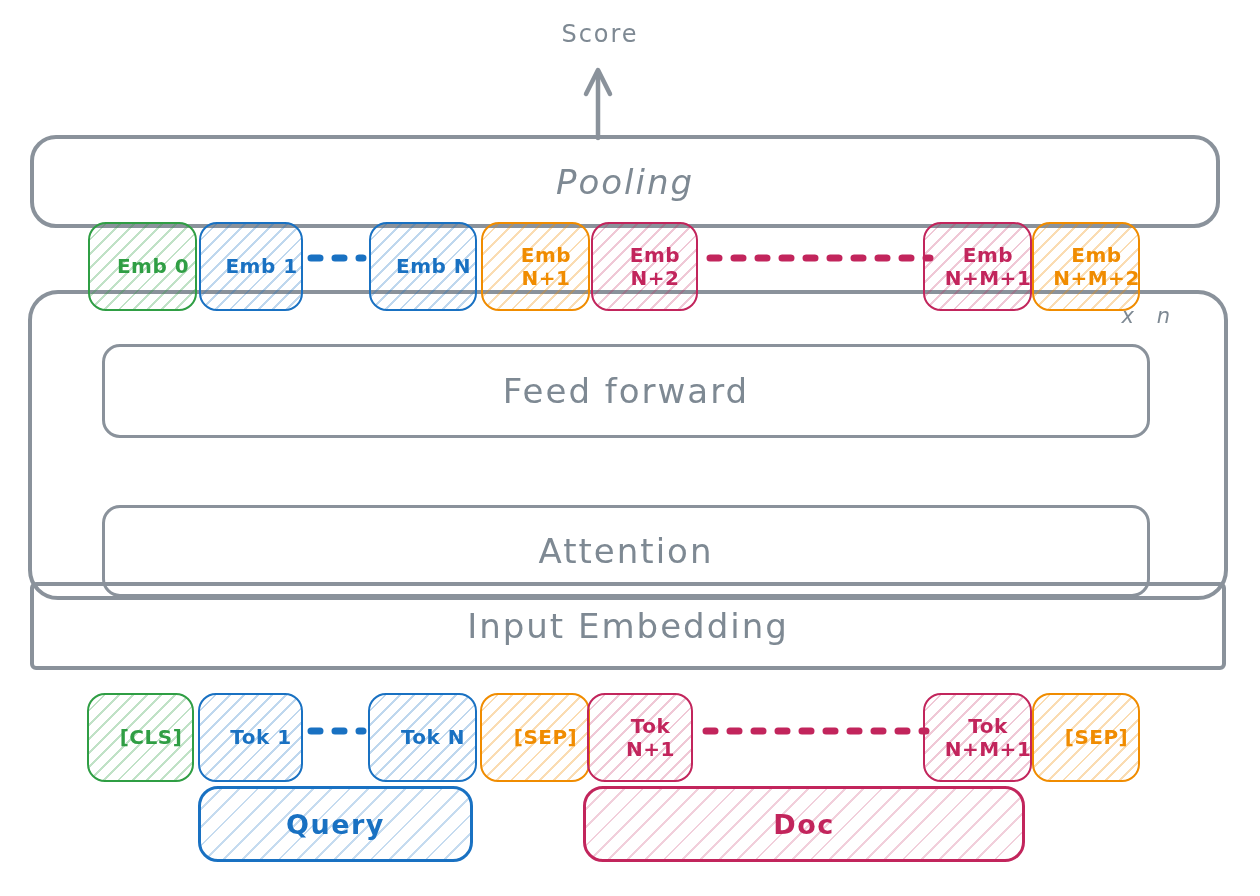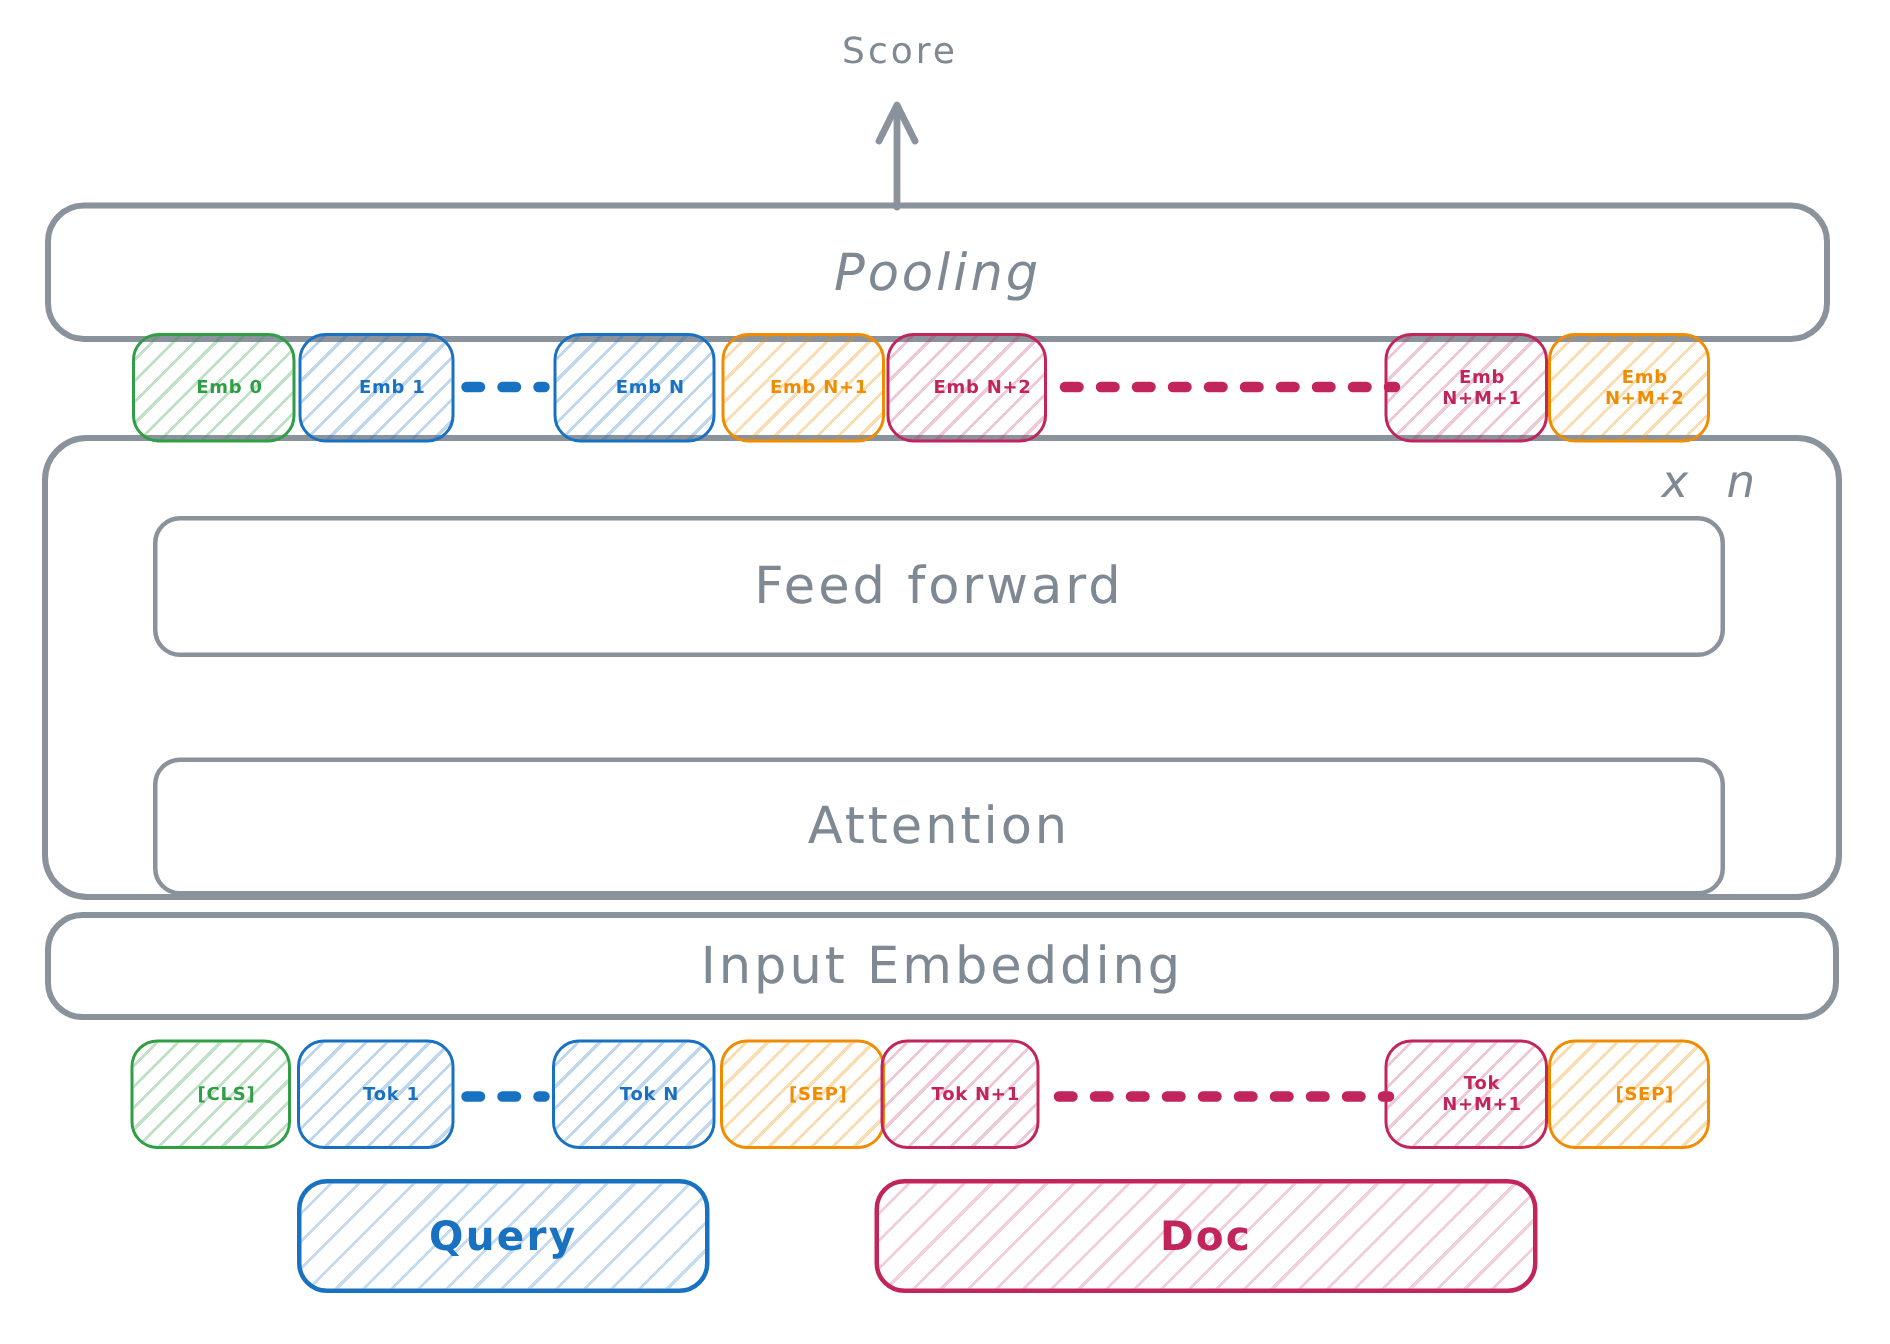--- a/index.html
+++ b/index.html
@@ -30,40 +30,40 @@
     border:3.5px solid #8a929b;
     border-radius:18px;
     display:flex;align-items:center;justify-content:center;
     box-sizing:border-box;
     background:transparent;
   }
   .loop-label{
     position:absolute;
     top:10px;right:46px;
     color:#7e8993;
-    font-size:30px;
+    font-size:21px;
     font-style:italic;
     letter-spacing:8px;
   }
   .score{
     position:absolute;
     left:420px;top:20px;width:360px;
     text-align:center;
     color:#7e8993;
     font-size:24px;
     letter-spacing:2px;
   }
   
   .chip{
     position:absolute;
-    height:73px;
+    height:89px;
     border-radius:18px;
     display:flex;align-items:center;justify-content:center;
     text-align:center;
-    font-size:12px;
+    font-size:20px;
     font-weight:600;
     line-height:1.15;
     letter-spacing:0.5px;
     white-space:pre-line;
     box-sizing:border-box;
     padding-left:21px;
   }
   .chip.green{
     border:2.5px solid #2f9e44;color:#2f9e44;
     background:repeating-linear-gradient(135deg,rgba(47,158,68,0.30) 0 2px,transparent 2px 10px);
@@ -119,21 +119,21 @@
   <div class="bigbox" style="left:28px;top:290px;width:1200px;height:310px;border-radius:30px;">
     <div class="loop-label">x n</div>
     <div class="innerbox" style="left:70px;top:50px;width:1048px;height:94px;">
       <span class="biglabel">Feed forward</span>
     </div>
     <div class="innerbox" style="left:70px;top:172px;width:1048px;height:92px;margin-top:39px;">
       <span class="biglabel">Attention</span>
     </div>
   </div>
 
-  <div class="bigbox" style="left:30px;top:608px;width:1196px;height:72px;border-radius:25px;">
+  <div class="bigbox" style="left:30px;top:582px;width:1196px;height:88px;border-radius:6px;">
     <span class="biglabel">Input Embedding</span>
   </div>
 
   <div class="chip green" style="left:88px;top:222px;width:109px;">Emb 0</div>
   <div class="chip blue" style="left:199px;top:222px;width:104px;">Emb 1</div>
   <svg class="dash-svg" style="left:305px;top:251px;" width="64" height="14" viewBox="0 0 64 14">
     <line x1="6" y1="7" x2="58" y2="7" stroke="#1971c2" stroke-width="7" stroke-linecap="round" stroke-dasharray="9 15"></line>
   </svg>
   <div class="chip blue" style="left:369px;top:222px;width:108px;">Emb N</div>
   <div class="chip orange" style="left:481px;top:222px;width:109px;">Emb N+1</div>

